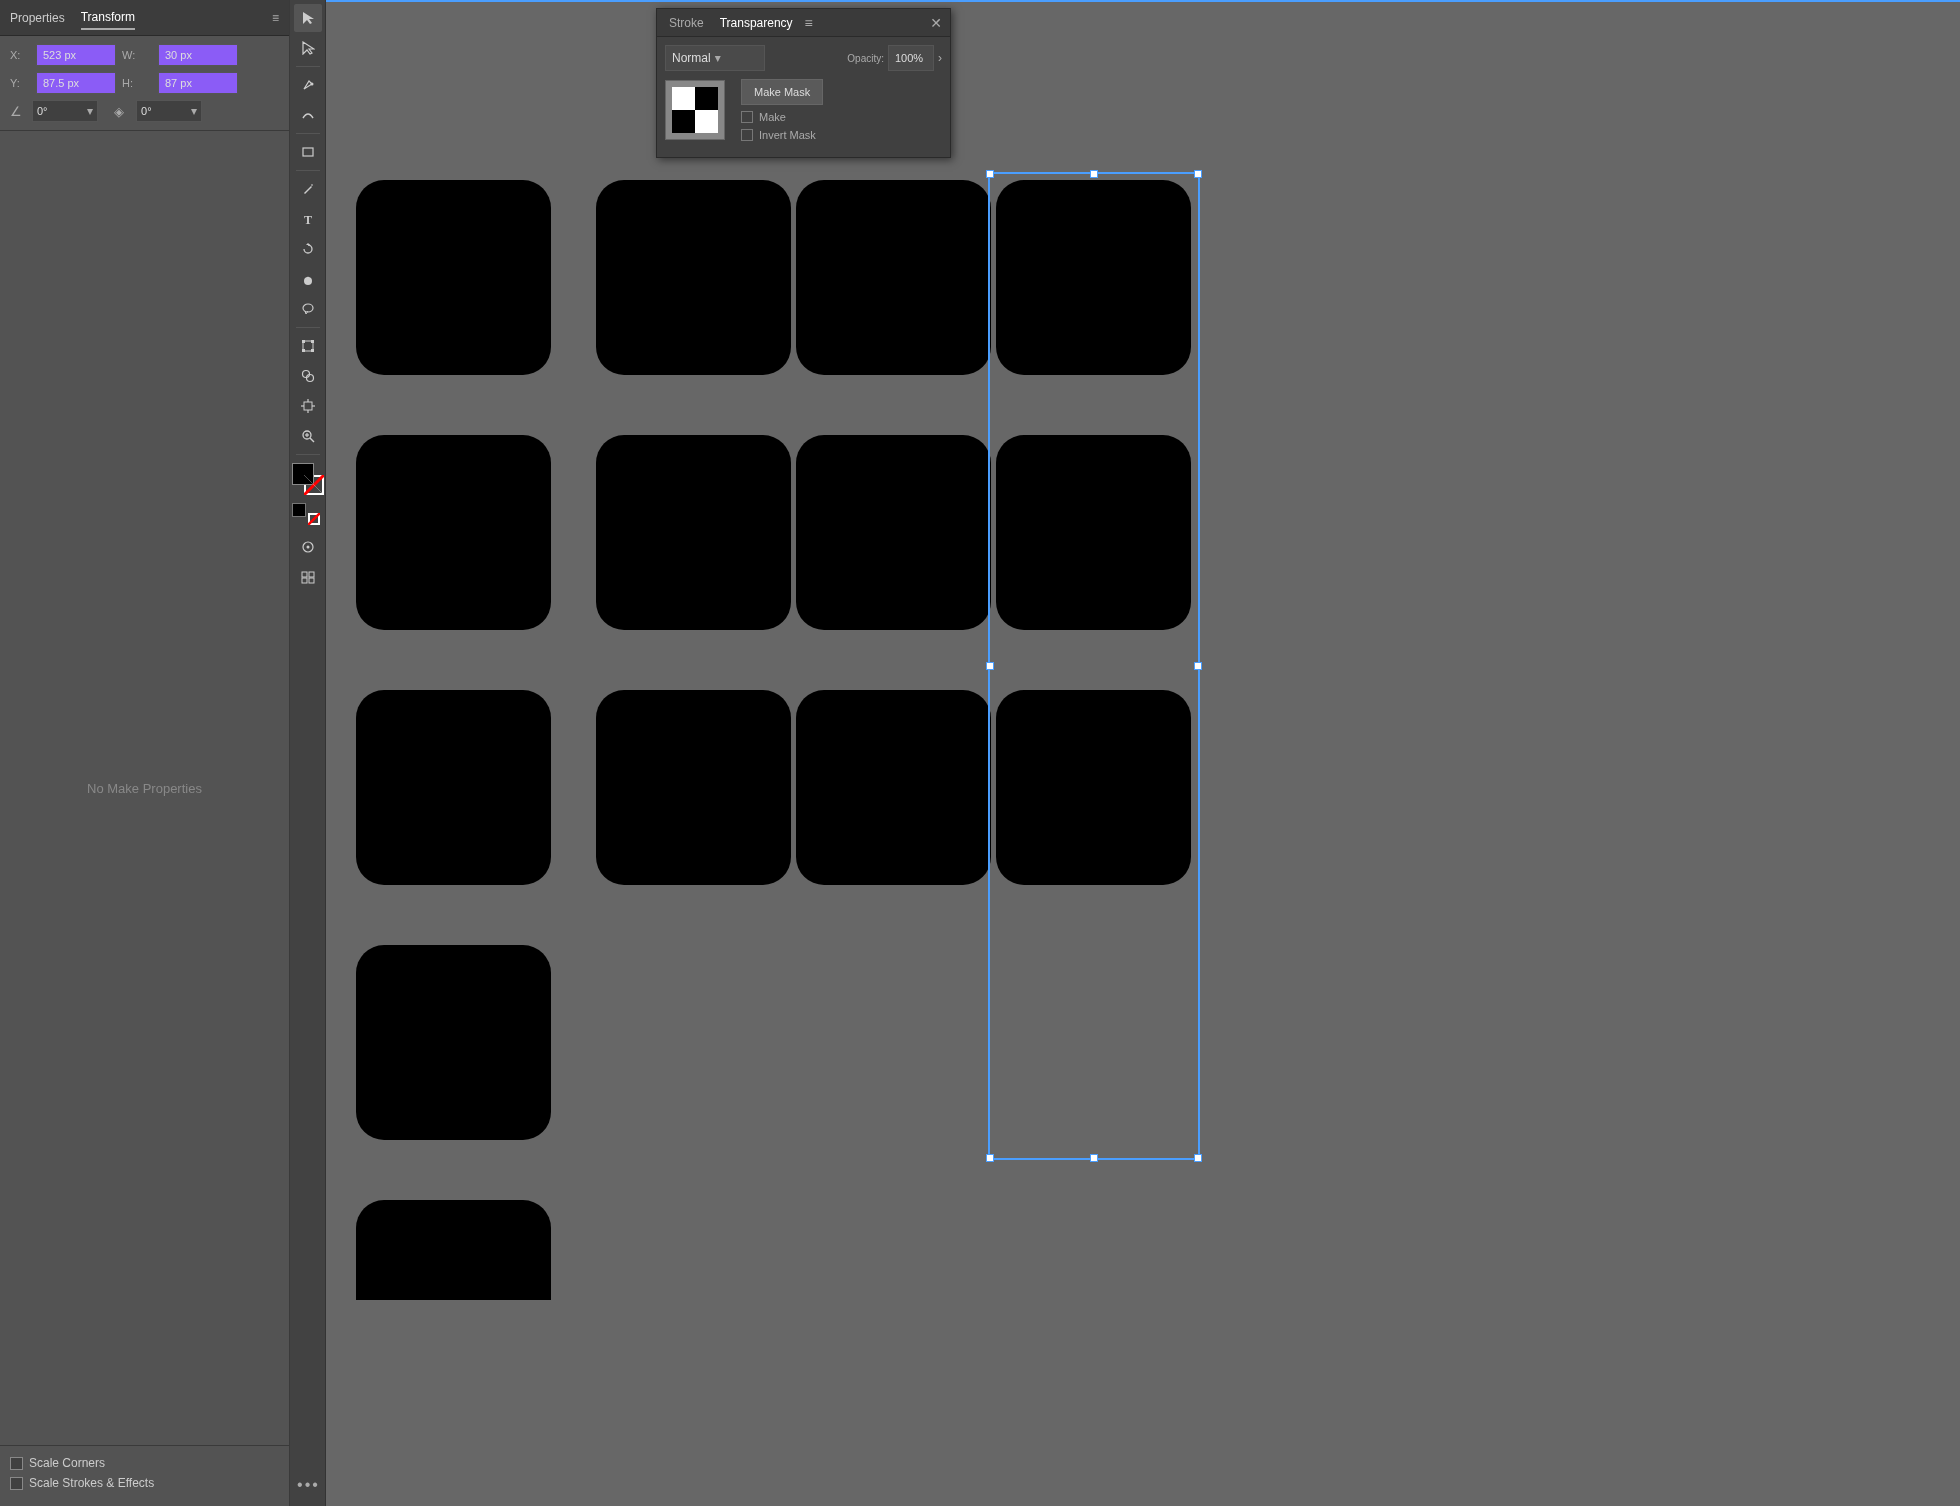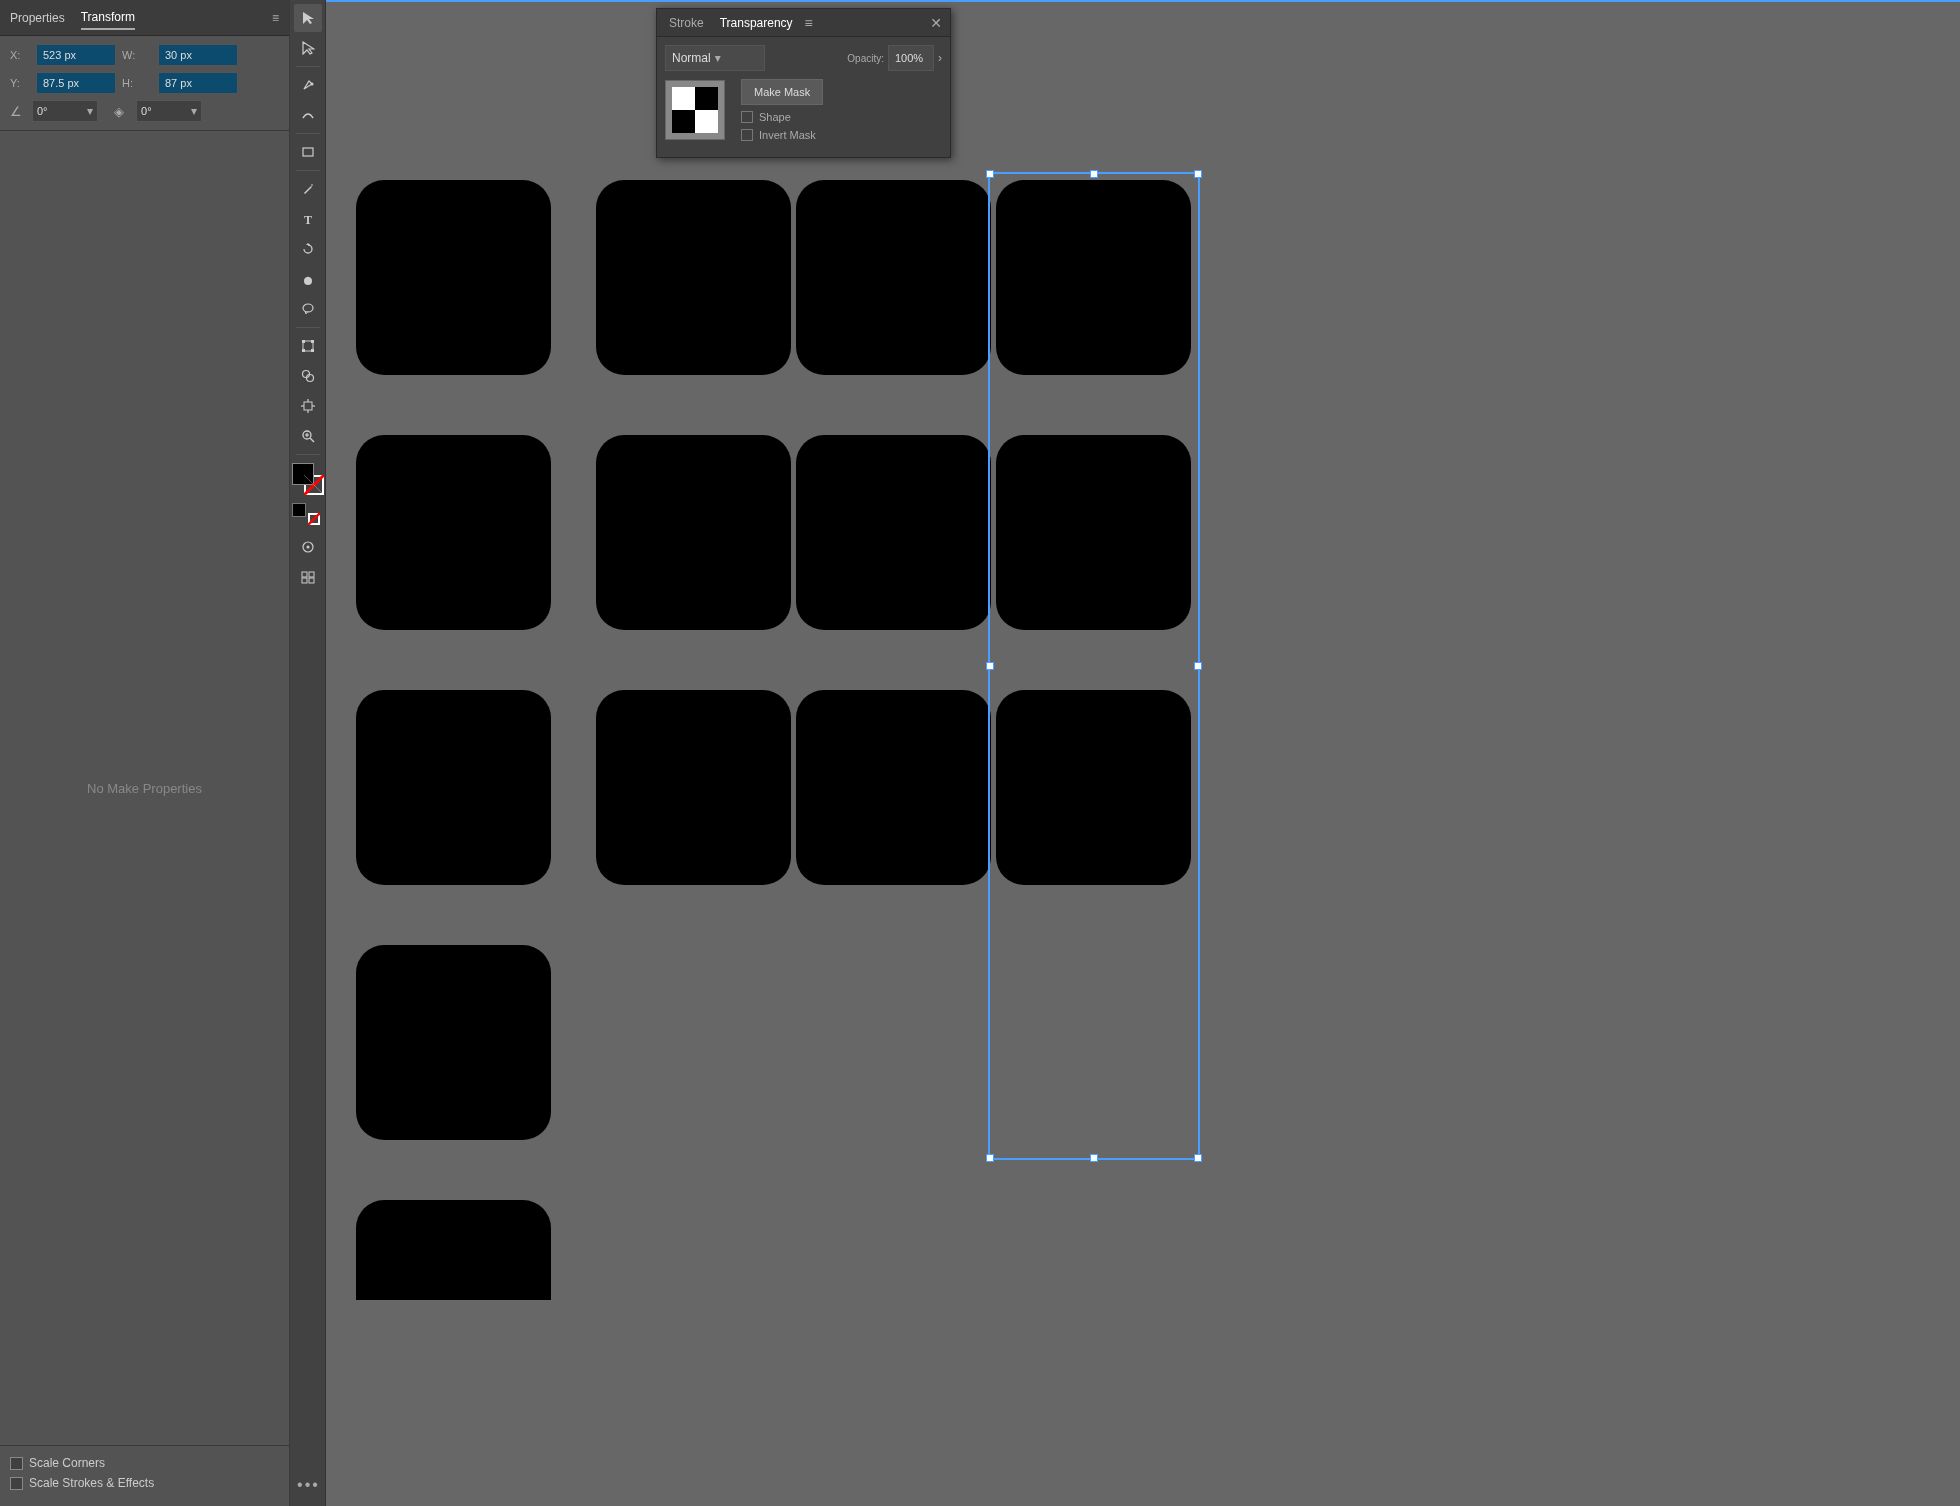--- a/index.html
+++ b/index.html
@@ -79,21 +79,21 @@
       margin-bottom: 6px;
     }
 
     .transform-label {
       color: #aaa;
       width: 20px;
       font-size: 11px;
     }
 
     .transform-input {
-      background: #0c4a6e;
+      background: #8b5cf6;
       border: 1px solid #555;
       color: #ddd;
       padding: 2px 6px;
       font-size: 11px;
       width: 80px;
       height: 22px;
     }
 
     .angle-row {
       display: flex;
@@ -573,21 +573,21 @@
               <div style="background:#000"></div>
               <div style="background:#000"></div>
               <div style="background:#fff"></div>
             </div>
           </div>
 
           <div style="display:flex;flex-direction:column;gap:6px;margin-left:8px">
             <button class="make-mask-btn">Make Mask</button>
             <div class="checkbox-item">
               <input type="checkbox" style="">
-              <span>Shape</span>
+              <span>Make</span>
             </div>
             <div class="checkbox-item">
               <input type="checkbox" style="">
               <span>Invert Mask</span>
             </div>
           </div>
         </div>
       </div>
     </div>
 

